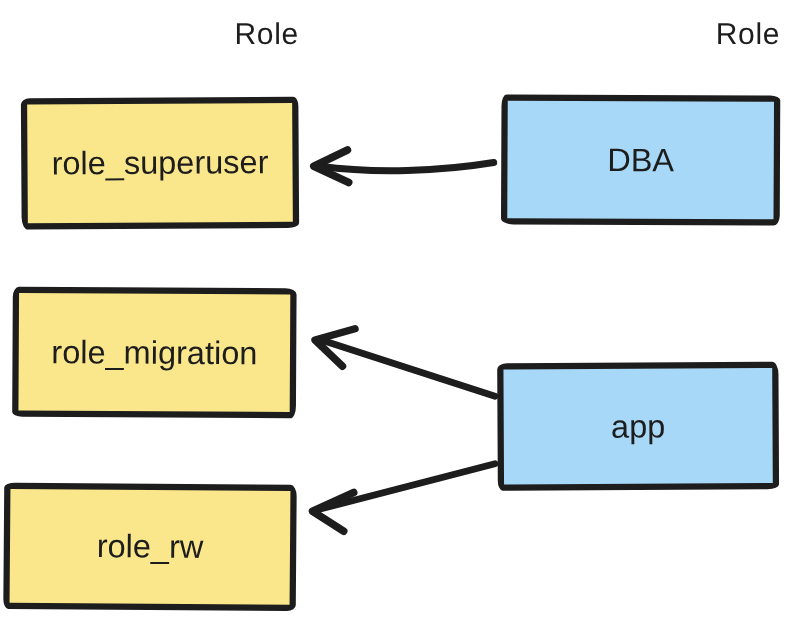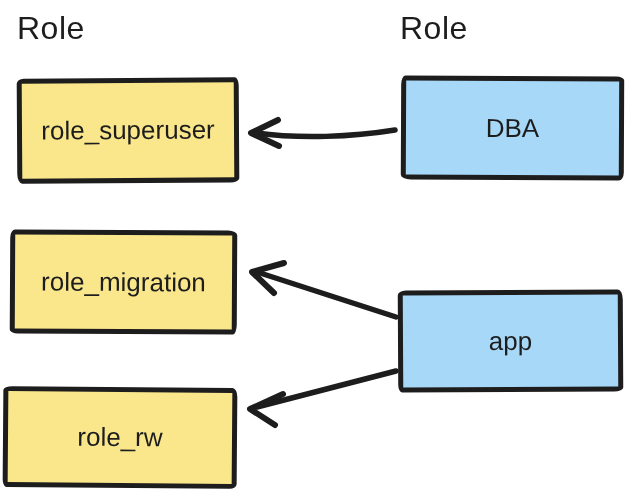--- a/index.html
+++ b/index.html
@@ -10,22 +10,22 @@
   }
   .canvas {
     position: relative;
     width: 632px;
     height: 494px;
     background: var(--bg, #ffffff);
     overflow: hidden;
   }
   .col-title {
     position: absolute;
-    text-align: left;
-    font-size: 32px;
+    text-align: right;
+    font-size: 24px;
     line-height: 40px;
     color: var(--ink, #1d1d1d);
     letter-spacing: 0.5px;
   }
   .node {
     position: absolute;
     box-sizing: border-box;
     border: 5px solid var(--ink, #1d1d1d);
     display: flex;
     align-items: center;

